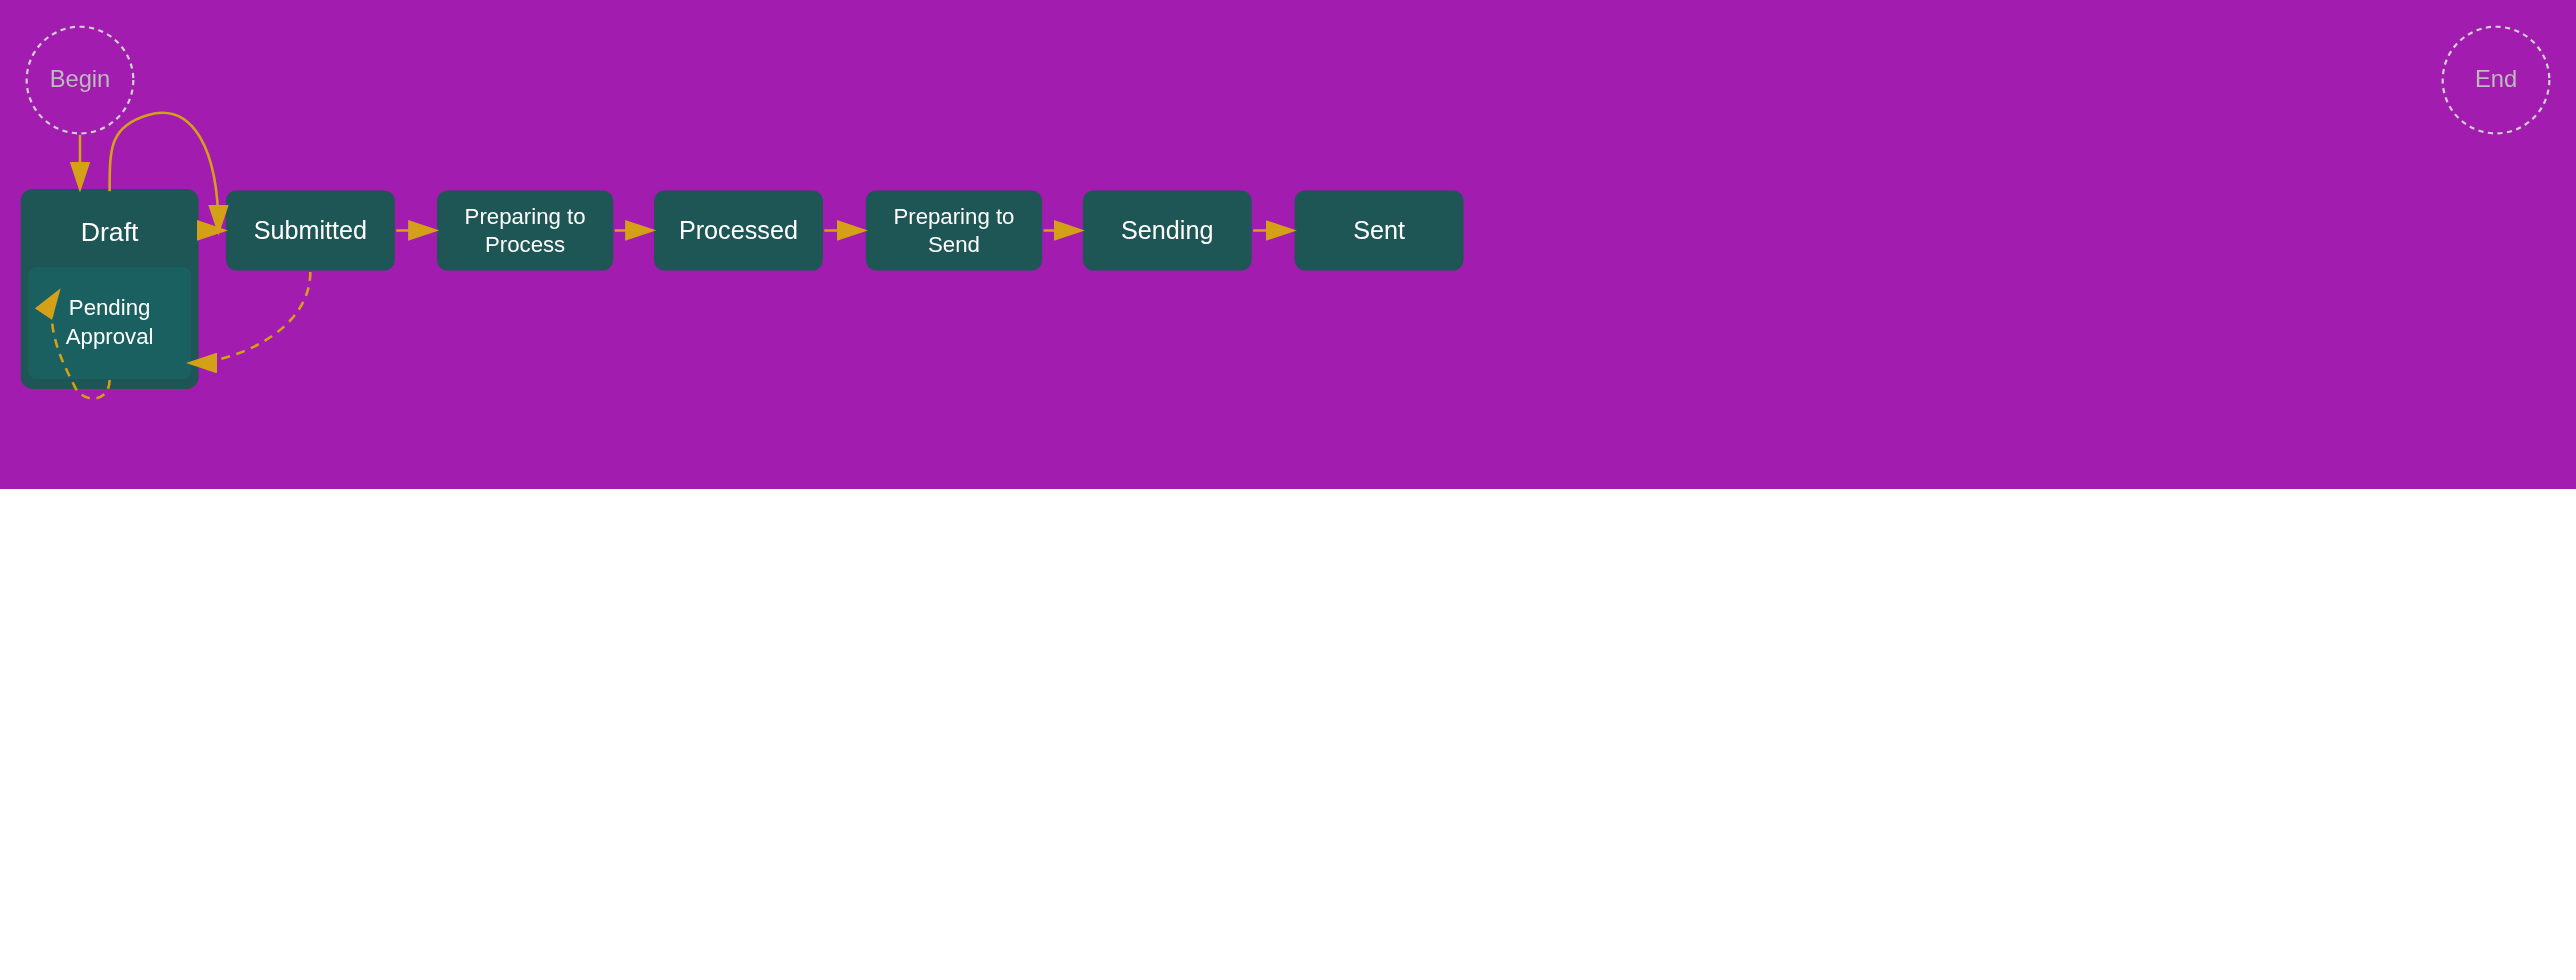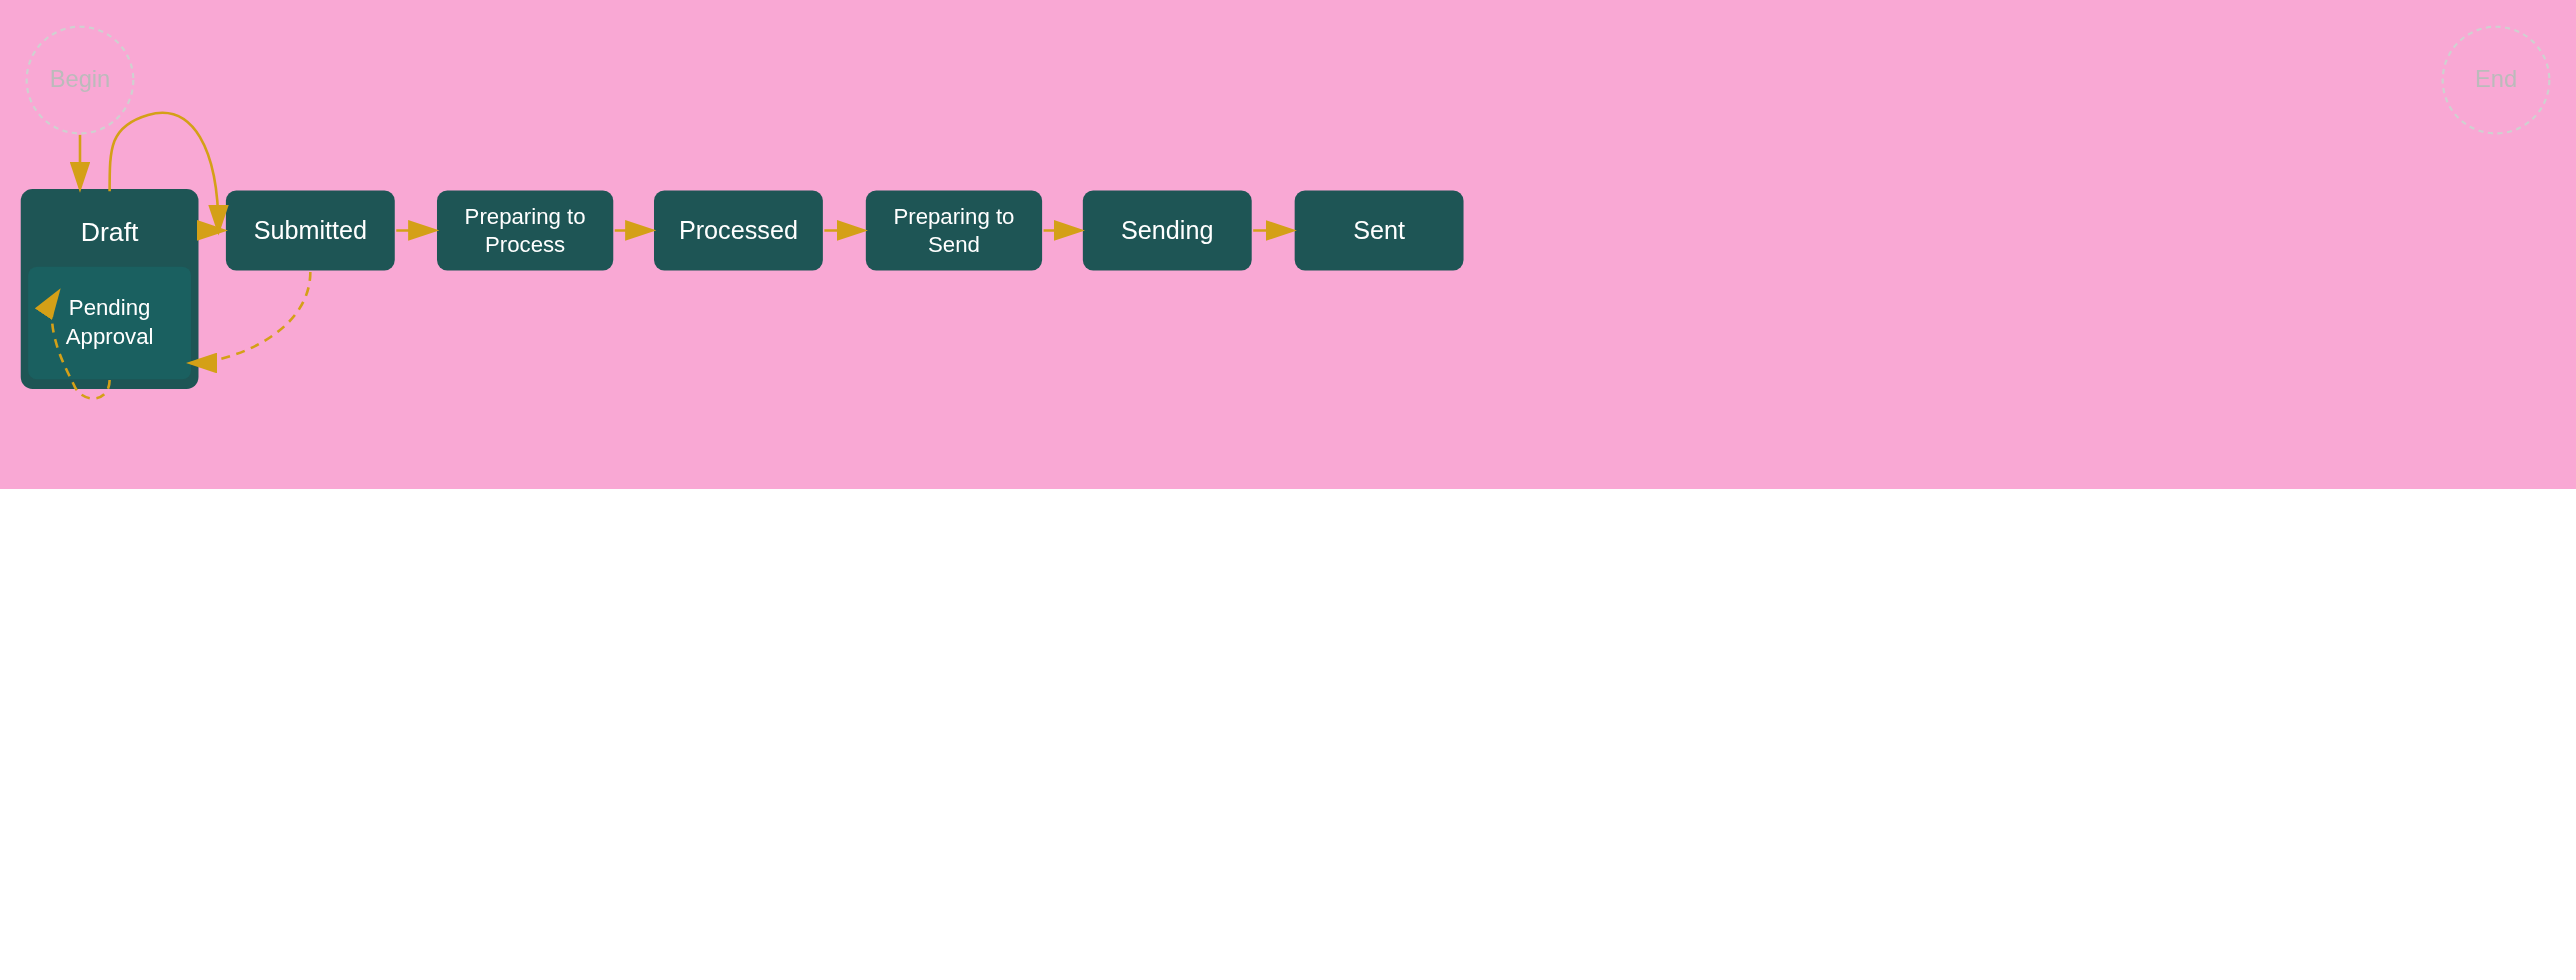--- a/index.html
+++ b/index.html
@@ -8,21 +8,21 @@
       font-family: -apple-system, BlinkMacSystemFont, 'Segoe UI', sans-serif;
       width: 100%;
       min-height: 100vh;
       overflow: hidden;
     }
 
     #diagram-container {
       position: relative;
       width: 100%;
       height: 489px;
-      background: #f9a8d4;
+      background: #a21caf;
     }
 
     svg#main-svg {
       position: absolute;
       top: 0; left: 0;
       width: 100%;
       height: 100%;
     }
   </style>
 </head>

